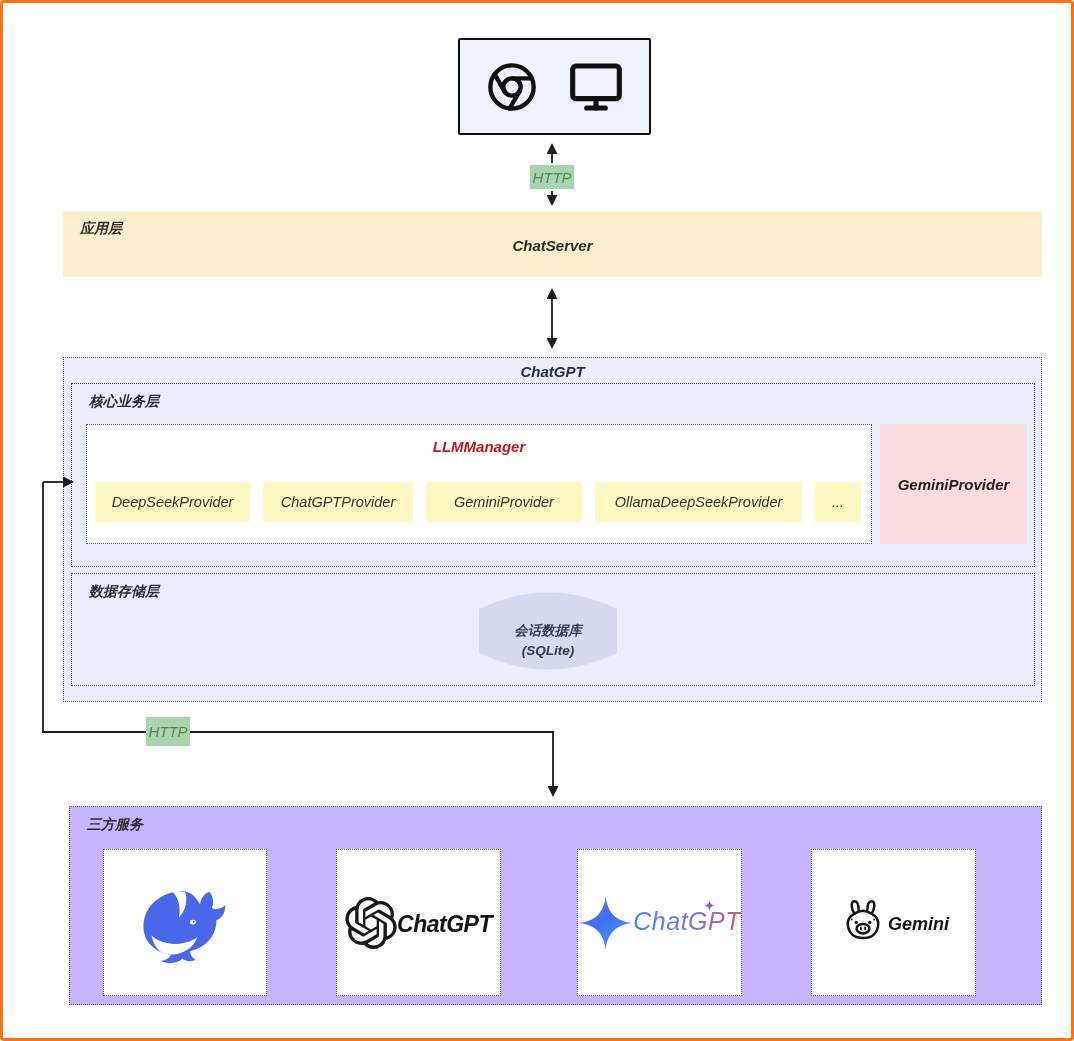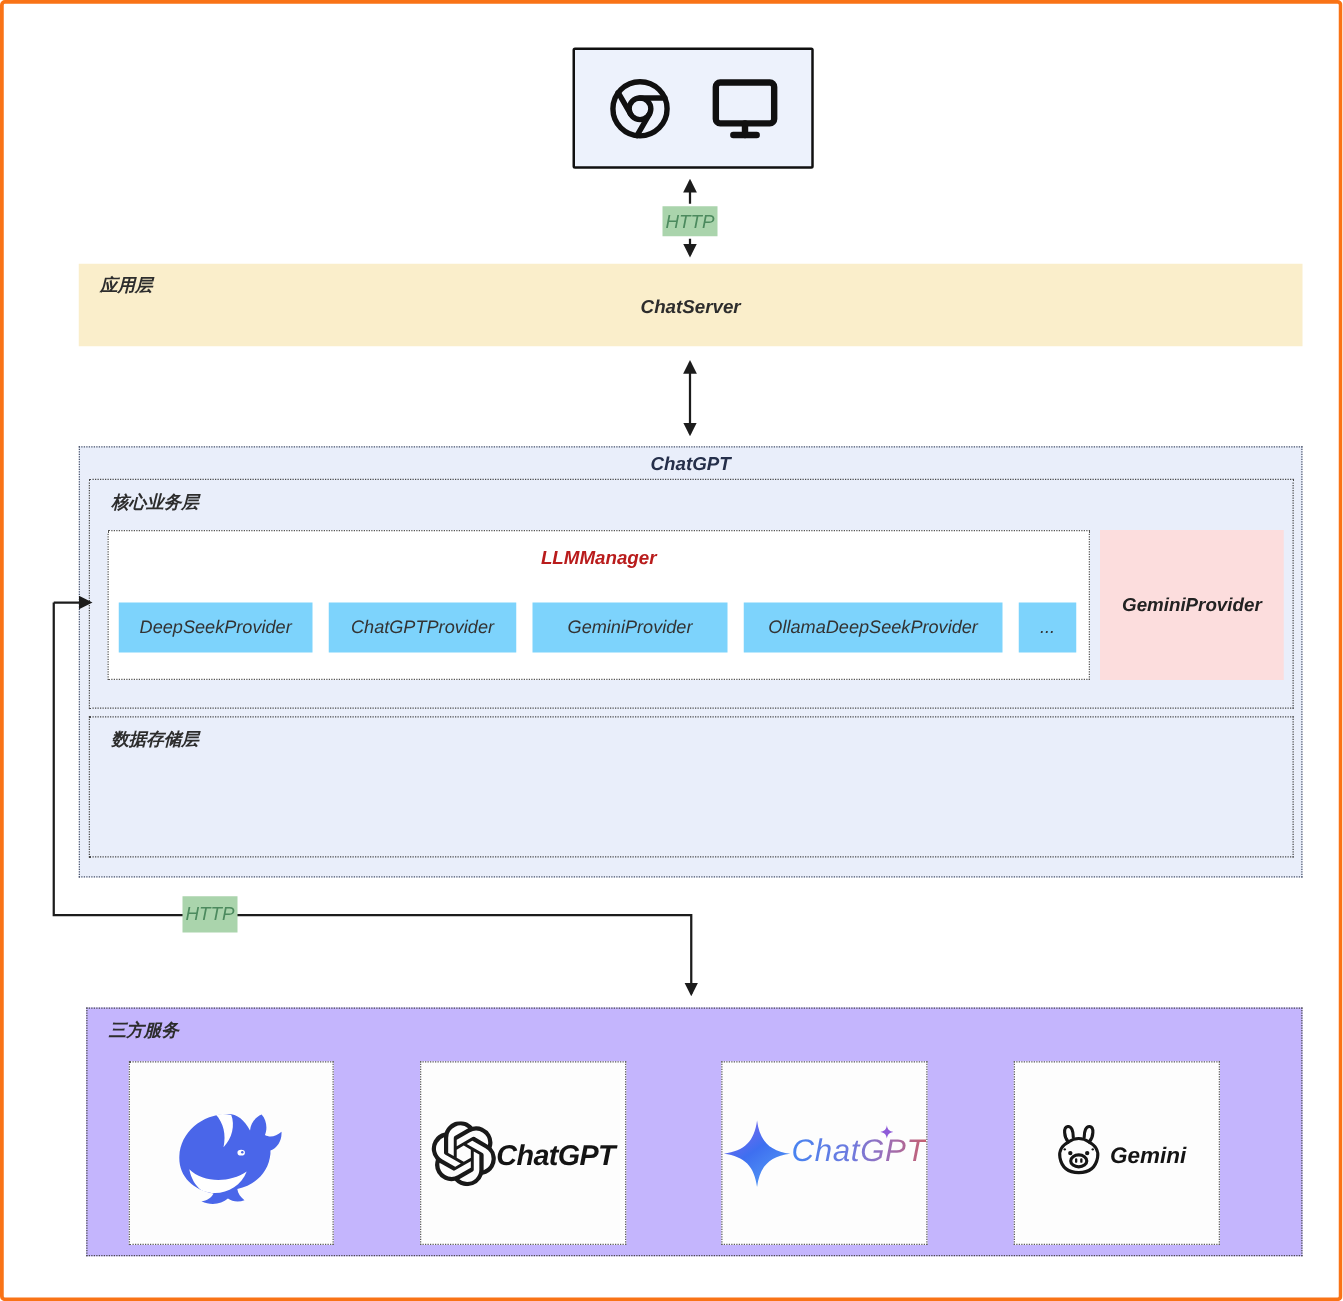--- a/index.html
+++ b/index.html
@@ -35,21 +35,21 @@
              font-weight:bold;font-size:15px;color:#252f4a;}
   .sub-box{position:absolute;border:1.5px dotted #4a4a4a;box-sizing:border-box;}
   .core-layer{left:7px;top:25px;width:964px;height:184px;}
   .storage-layer{left:7px;top:215px;width:964px;height:113px;}
 
   .llm-box{position:absolute;left:14px;top:40px;width:786px;height:120px;background:#fff;
            border:1.5px dotted #555;box-sizing:border-box;}
   .llm-title{position:absolute;left:0;right:0;top:13px;text-align:center;
              font-weight:bold;font-size:15px;color:#b91c1c;}
   .providers{position:absolute;left:8px;top:57px;display:flex;gap:13px;}
-  .provider{height:40px;background:#7dd3fc;color:#333;font-size:14.5px;
+  .provider{height:40px;background:#fef9c3;color:#333;font-size:14.5px;
             display:flex;align-items:center;justify-content:center;white-space:nowrap;}
   .provider:nth-child(1){width:155px;}
   .provider:nth-child(2){width:150px;}
   .provider:nth-child(3){width:156px;}
   .provider:nth-child(4){width:207px;}
   .provider:nth-child(5){width:46px;}
 
   .session-box{position:absolute;left:808px;top:40px;width:147px;height:120px;background:#fcdddd;
                display:flex;align-items:center;justify-content:center;
                font-weight:bold;font-size:15px;color:#222;}
@@ -133,20 +133,29 @@
           <div class="provider">OllamaDeepSeekProvider</div>
           <div class="provider">...</div>
         </div>
       </div>
 
       <div class="session-box">GeminiProvider</div>
     </div>
 
     <div class="sub-box storage-layer">
       <div class="corner-label">数据存储层</div>
+      <div class="cylinder">
+        <svg class="cyl-svg" width="138" height="84" viewBox="0 0 138 84">
+          <path d="M0 20 Q69 -13 138 20 L138 64 Q69 97 0 64 Z" fill="#d5daf1"></path>
+        </svg>
+        <div class="cyl-text">
+          <div>会话数据库</div>
+          <div>(SQLite)</div>
+        </div>
+      </div>
     </div>
   </div>
 
   <div class="abs third-party">
     <div class="corner-label">三方服务</div>
 
     <div class="service-box" id="svc-deepseek">
       <svg width="106" height="82" viewBox="0 0 120 92">
         <path fill="#4a66e9" d="M57 10 C33 10 14 27 13 48 C12 66 25 79 44 82 C42 86 38 88.5 33 89
           C41 93 51 92 57 86.5 C61 89.5 67 90 72 88 C68.5 85.5 66 82 65.5 78

